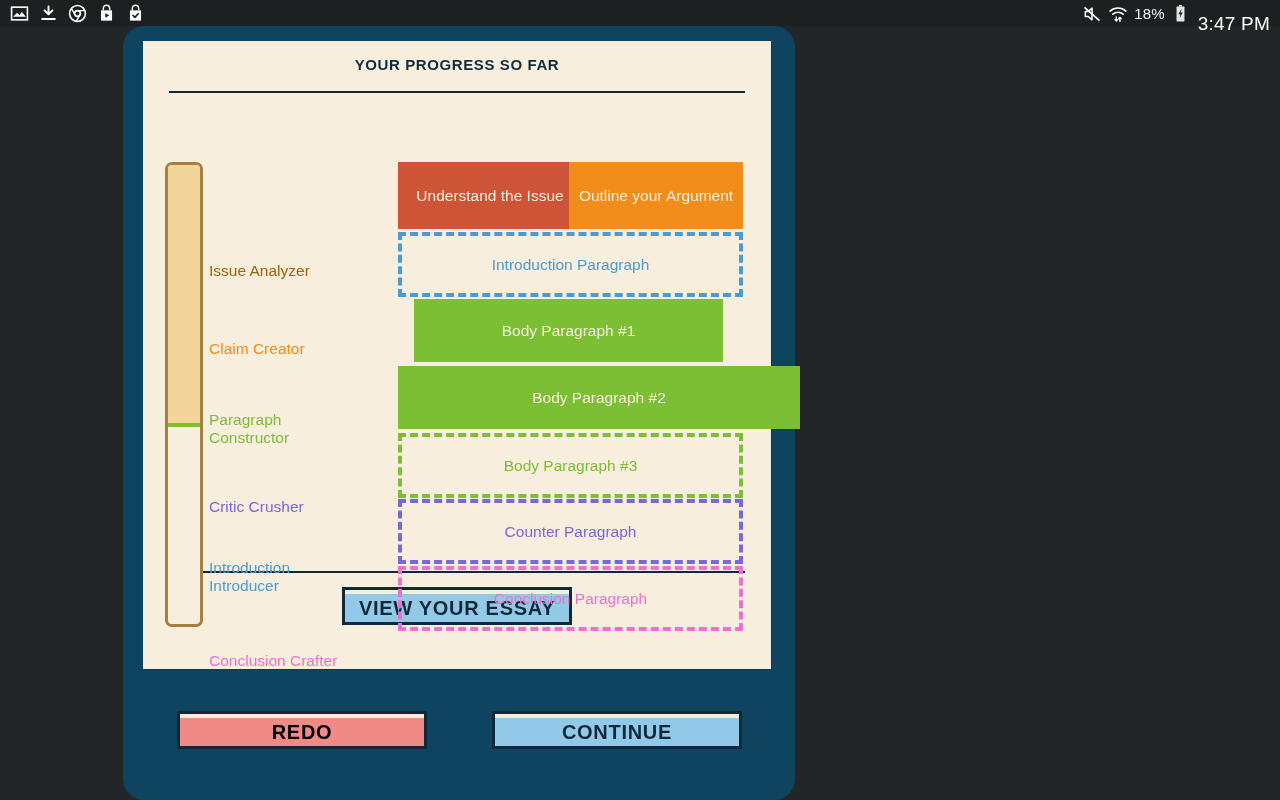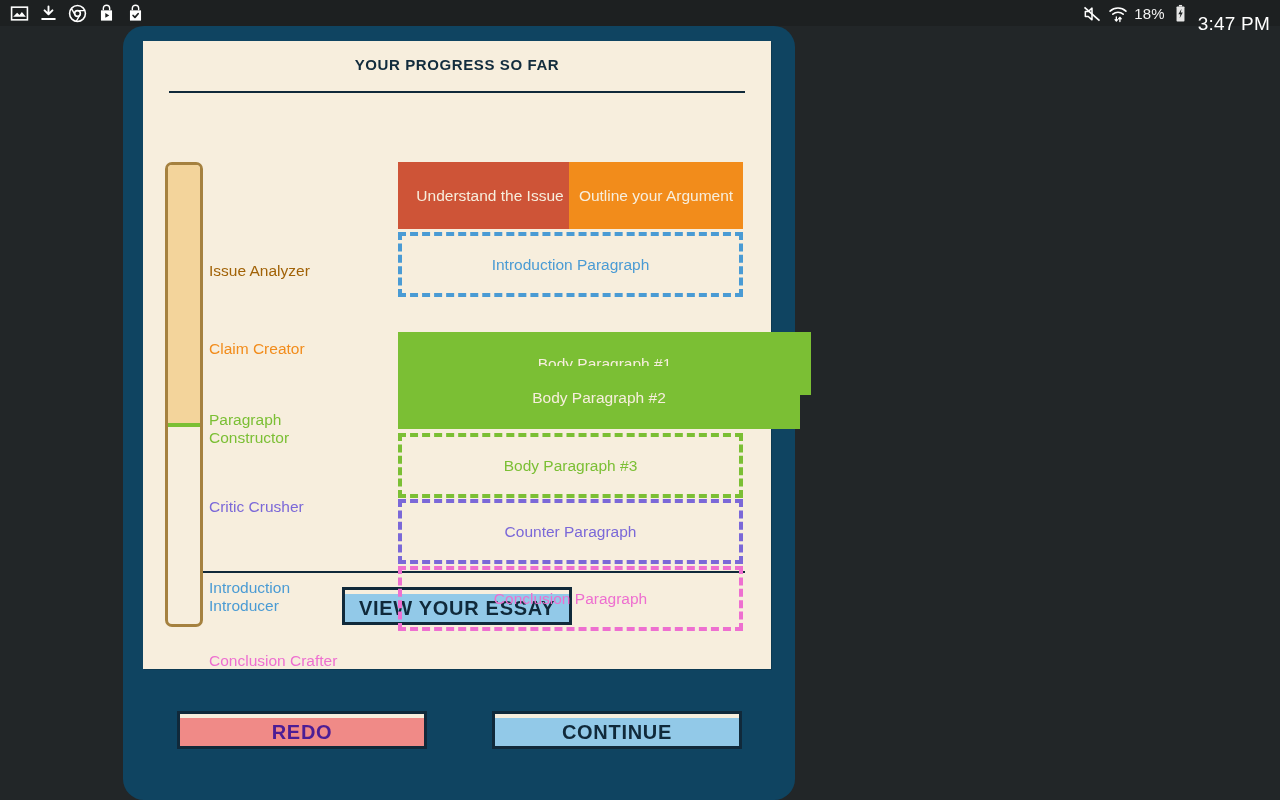--- a/index.html
+++ b/index.html
@@ -111,21 +111,21 @@
 
   
   .bottom-bar {
     position: absolute; left: 0; top: 660px;
     width: 672px; height: 60px;
   }
   .btn-redo {
     position: absolute; left: 54px; top: 25px;
     width: 250px; height: 38px;
   }
-  .btn-redo .face { background: #f08a87; color: #4c1d95; }
+  .btn-redo .face { background: #f08a87; color: #000000; }
   .btn-continue {
     position: absolute; left: 369px; top: 25px;
     width: 250px; height: 38px;
   }
   .btn-continue .face { background: #92c9e8; color: #10293a; }
 </style>
 </head>
 <body>
 
 <div class="statusbar">
@@ -202,30 +202,30 @@
       <div class="rail">
         <div class="rail-fill" style="height: 57%; background: rgb(243, 212, 155); border-bottom-color: rgb(123, 191, 52);"></div>
       </div>
 
       <div class="labels">
           <div class="rail-label" style="top: 100px; color: #a16207;">Issue Analyzer</div>
           <div class="rail-label" style="top: 178px; color: rgb(242, 140, 27);">Claim Creator</div>
           <div class="rail-label" style="top: 249px; color: rgb(123, 191, 52);">Paragraph
 Constructor</div>
           <div class="rail-label" style="top: 336px; color: rgb(123, 104, 216);">Critic Crusher</div>
-          <div class="rail-label" style="top: 417px; color: rgb(74, 155, 212);">Introduction
+          <div class="rail-label" style="top: 397px; color: rgb(74, 155, 212);">Introduction
 Introducer</div>
           <div class="rail-label" style="top: 490px; color: rgb(238, 111, 208);">Conclusion Crafter</div>
         </div>
 
       <div class="blocks">
           <div class="blk solid" style="left: 0px; top: 0px; width: 184px; height: 67px; background: rgb(206, 84, 55);">Understand the Issue</div>
           <div class="blk solid" style="left: 171px; top: 0px; width: 174px; height: 67px; background: rgb(242, 140, 27);">Outline your Argument</div>
           <div class="blk dashed" style="left: 0px; top: 70px; width: 345px; height: 65px; border: 4px dashed rgb(74, 155, 212); color: rgb(74, 155, 212);">Introduction Paragraph</div>
-          <div class="blk solid" style="left: 0px; top: 137px; width: 413px; height: 63px; background: rgb(123, 191, 52); margin-top: 33px;">Body Paragraph #1</div>
+          <div class="blk solid" style="left: 16px; top: 137px; width: 309px; height: 63px; background: rgb(123, 191, 52);">Body Paragraph #1</div>
           <div class="blk solid" style="left: 0px; top: 204px; width: 402px; height: 63px; background: rgb(123, 191, 52);">Body Paragraph #2</div>
           <div class="blk dashed" style="left: 0px; top: 271px; width: 345px; height: 65px; border: 4px dashed rgb(123, 191, 52); color: rgb(123, 191, 52);">Body Paragraph #3</div>
           <div class="blk dashed" style="left: 0px; top: 337px; width: 345px; height: 65px; border: 4px dashed rgb(123, 104, 216); color: rgb(123, 104, 216);">Counter Paragraph</div>
           <div class="blk dashed" style="left: 0px; top: 404px; width: 345px; height: 65px; border: 4px dashed rgb(238, 111, 208); color: rgb(238, 111, 208);">Conclusion Paragraph</div>
         </div>
 
     </div>
 
     <div class="hr hr-bottom"></div>
 

